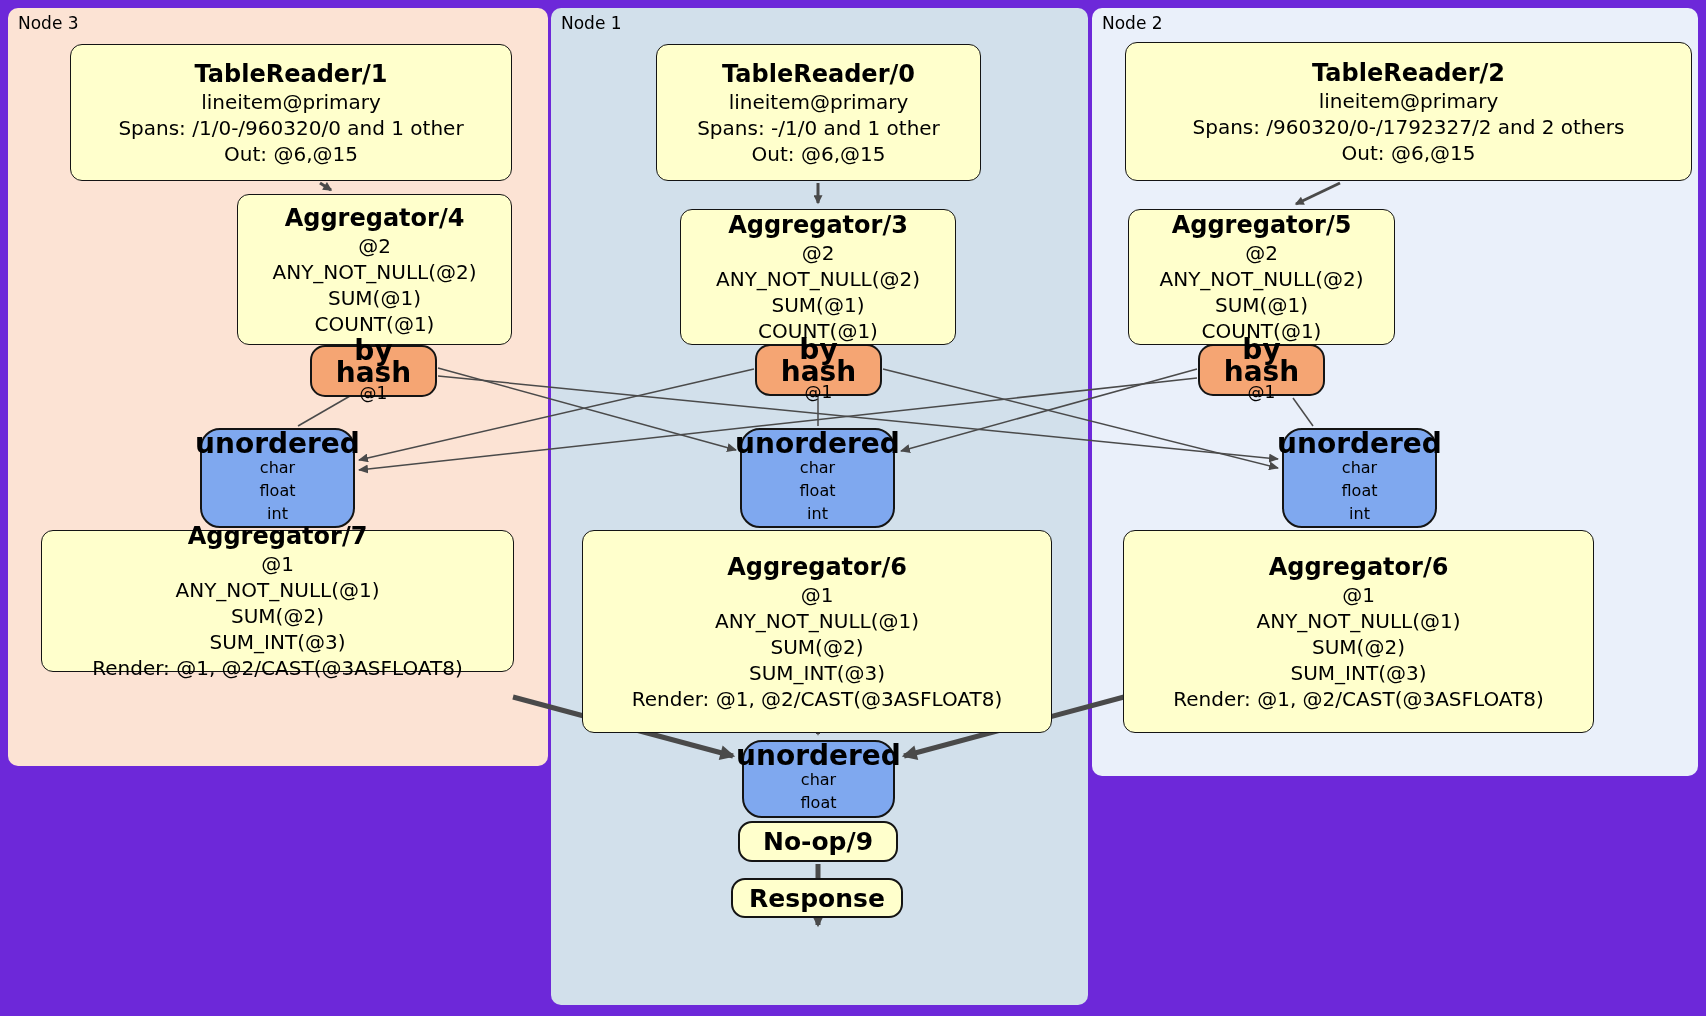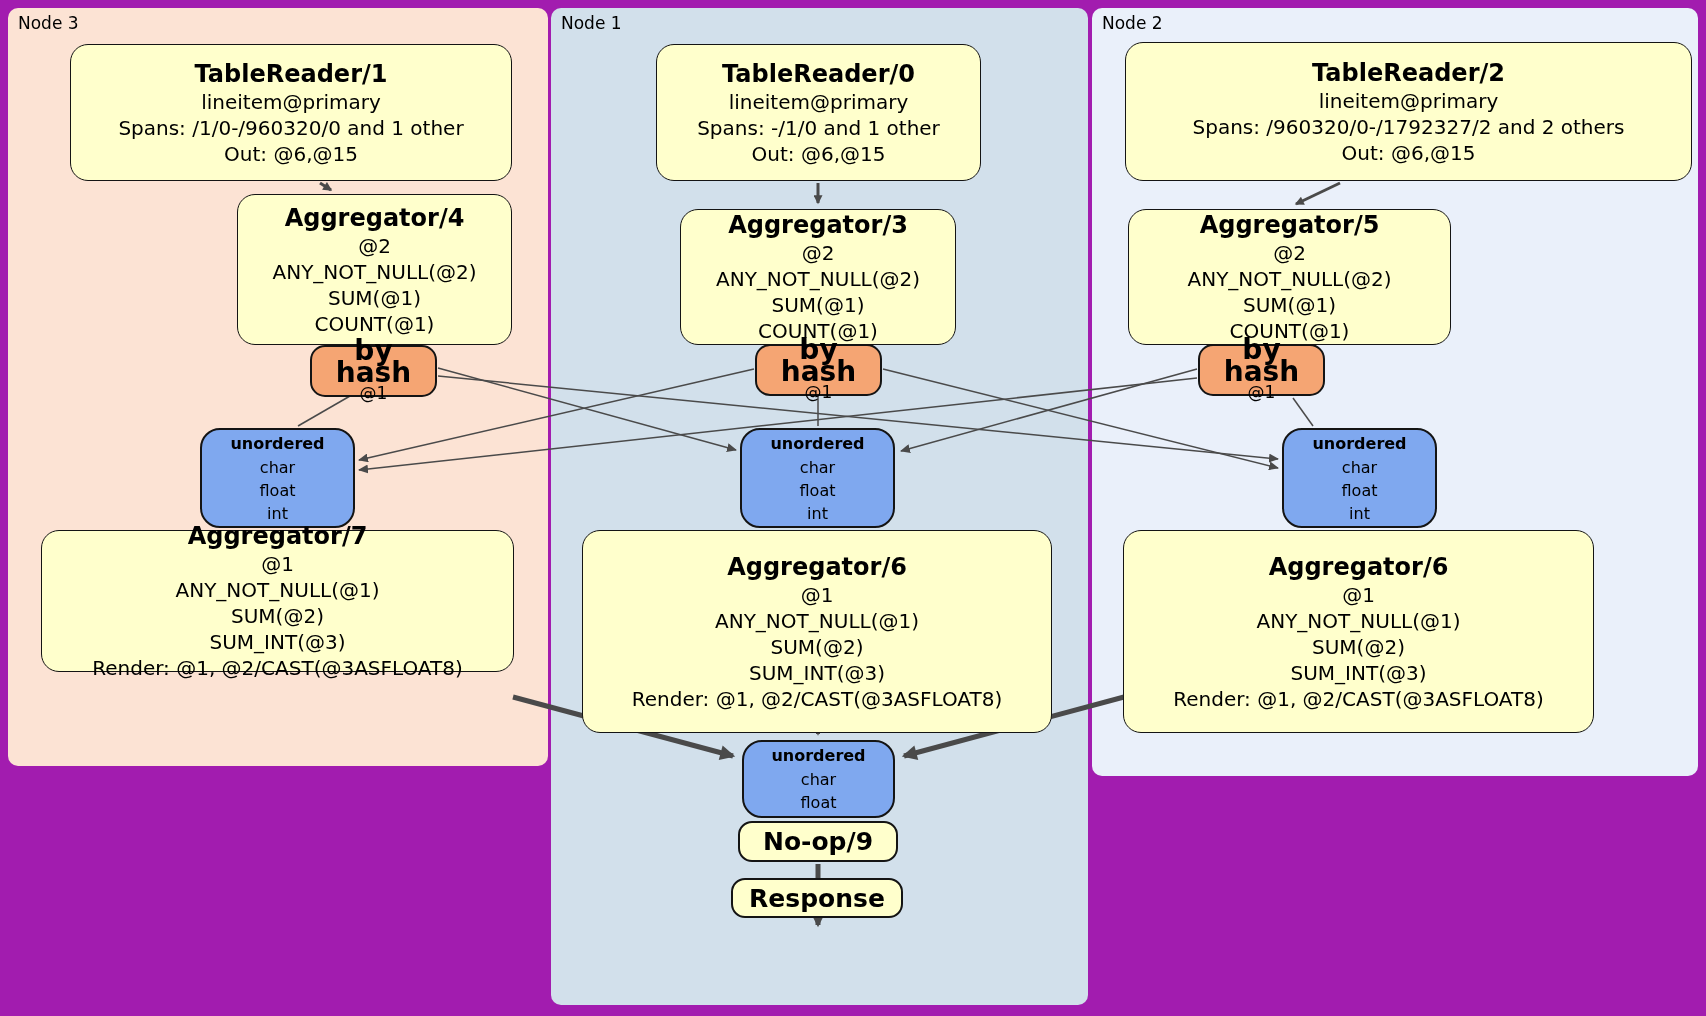--- a/index.html
+++ b/index.html
@@ -1,40 +1,40 @@
 <!DOCTYPE html>
 <html><head>
 <meta charset="utf-8">
 <style>
   html,body{margin:0;padding:0;background:#ffffff;}
   #canvas{
     position:relative;
     width:1706px;height:1016px;
-    background:#a21caf;
+    background:#6d28d9;
     font-family:"DejaVu Sans","Liberation Sans",sans-serif;
     color:#000;
     overflow:hidden;
   }
   .region{
     position:absolute;
     border-radius:10px;
   }
   .region-label{
     position:absolute;
     left:10px;top:4px;
     font-size:17px;
     line-height:22px;
     color:#000;
   }
   #edges{position:absolute;left:0;top:0;}
   .pbox{
     position:absolute;
     background:#ffffcc;
     border:1.8px solid #141414;
-    border-radius:18px;
+    border-radius:12px;
     display:flex;flex-direction:column;
     align-items:center;justify-content:center;
     text-align:center;
     box-sizing:border-box;
   }
   .ptitle{font-size:24px;font-weight:bold;line-height:30px;white-space:nowrap;}
   .pline{font-size:20px;line-height:26px;white-space:nowrap;}
   .router{
     position:absolute;
     width:127px;height:52px;
@@ -52,21 +52,21 @@
     position:absolute;
     width:155px;
     background:#7fa8ef;
     border:2px solid #141414;
     border-radius:20px;
     display:flex;flex-direction:column;
     align-items:center;justify-content:center;
     text-align:center;
     box-sizing:border-box;
   }
-  .sync-title{font-size:16px;font-weight:bold;line-height:24px;}
+  .sync-title{font-size:28px;font-weight:bold;line-height:24px;}
   .sync-row{font-size:16px;line-height:23px;}
   .small-box{
     position:absolute;
     background:#ffffcc;
     border:2px solid #141414;
     border-radius:14px;
     display:flex;align-items:center;justify-content:center;
     text-align:center;
     box-sizing:border-box;
   }
@@ -144,21 +144,21 @@
     <div class="pline">SUM(@1)</div>
     <div class="pline">COUNT(@1)</div>
   </div>
   <div class="pbox" style="left:680px;top:209px;width:276px;height:136px;">
     <div class="ptitle">Aggregator/3</div>
     <div class="pline">@2</div>
     <div class="pline">ANY_NOT_NULL(@2)</div>
     <div class="pline">SUM(@1)</div>
     <div class="pline">COUNT(@1)</div>
   </div>
-  <div class="pbox" style="left:1128px;top:209px;width:323px;height:136px;">
+  <div class="pbox" style="left:1128px;top:209px;width:267px;height:136px;">
     <div class="ptitle">Aggregator/5</div>
     <div class="pline">@2</div>
     <div class="pline">ANY_NOT_NULL(@2)</div>
     <div class="pline">SUM(@1)</div>
     <div class="pline">COUNT(@1)</div>
   </div>
 
   <div class="router" style="left:310px;top:345px;">
     <div class="router-title">by hash</div>
     <div class="router-sub">@1</div>

